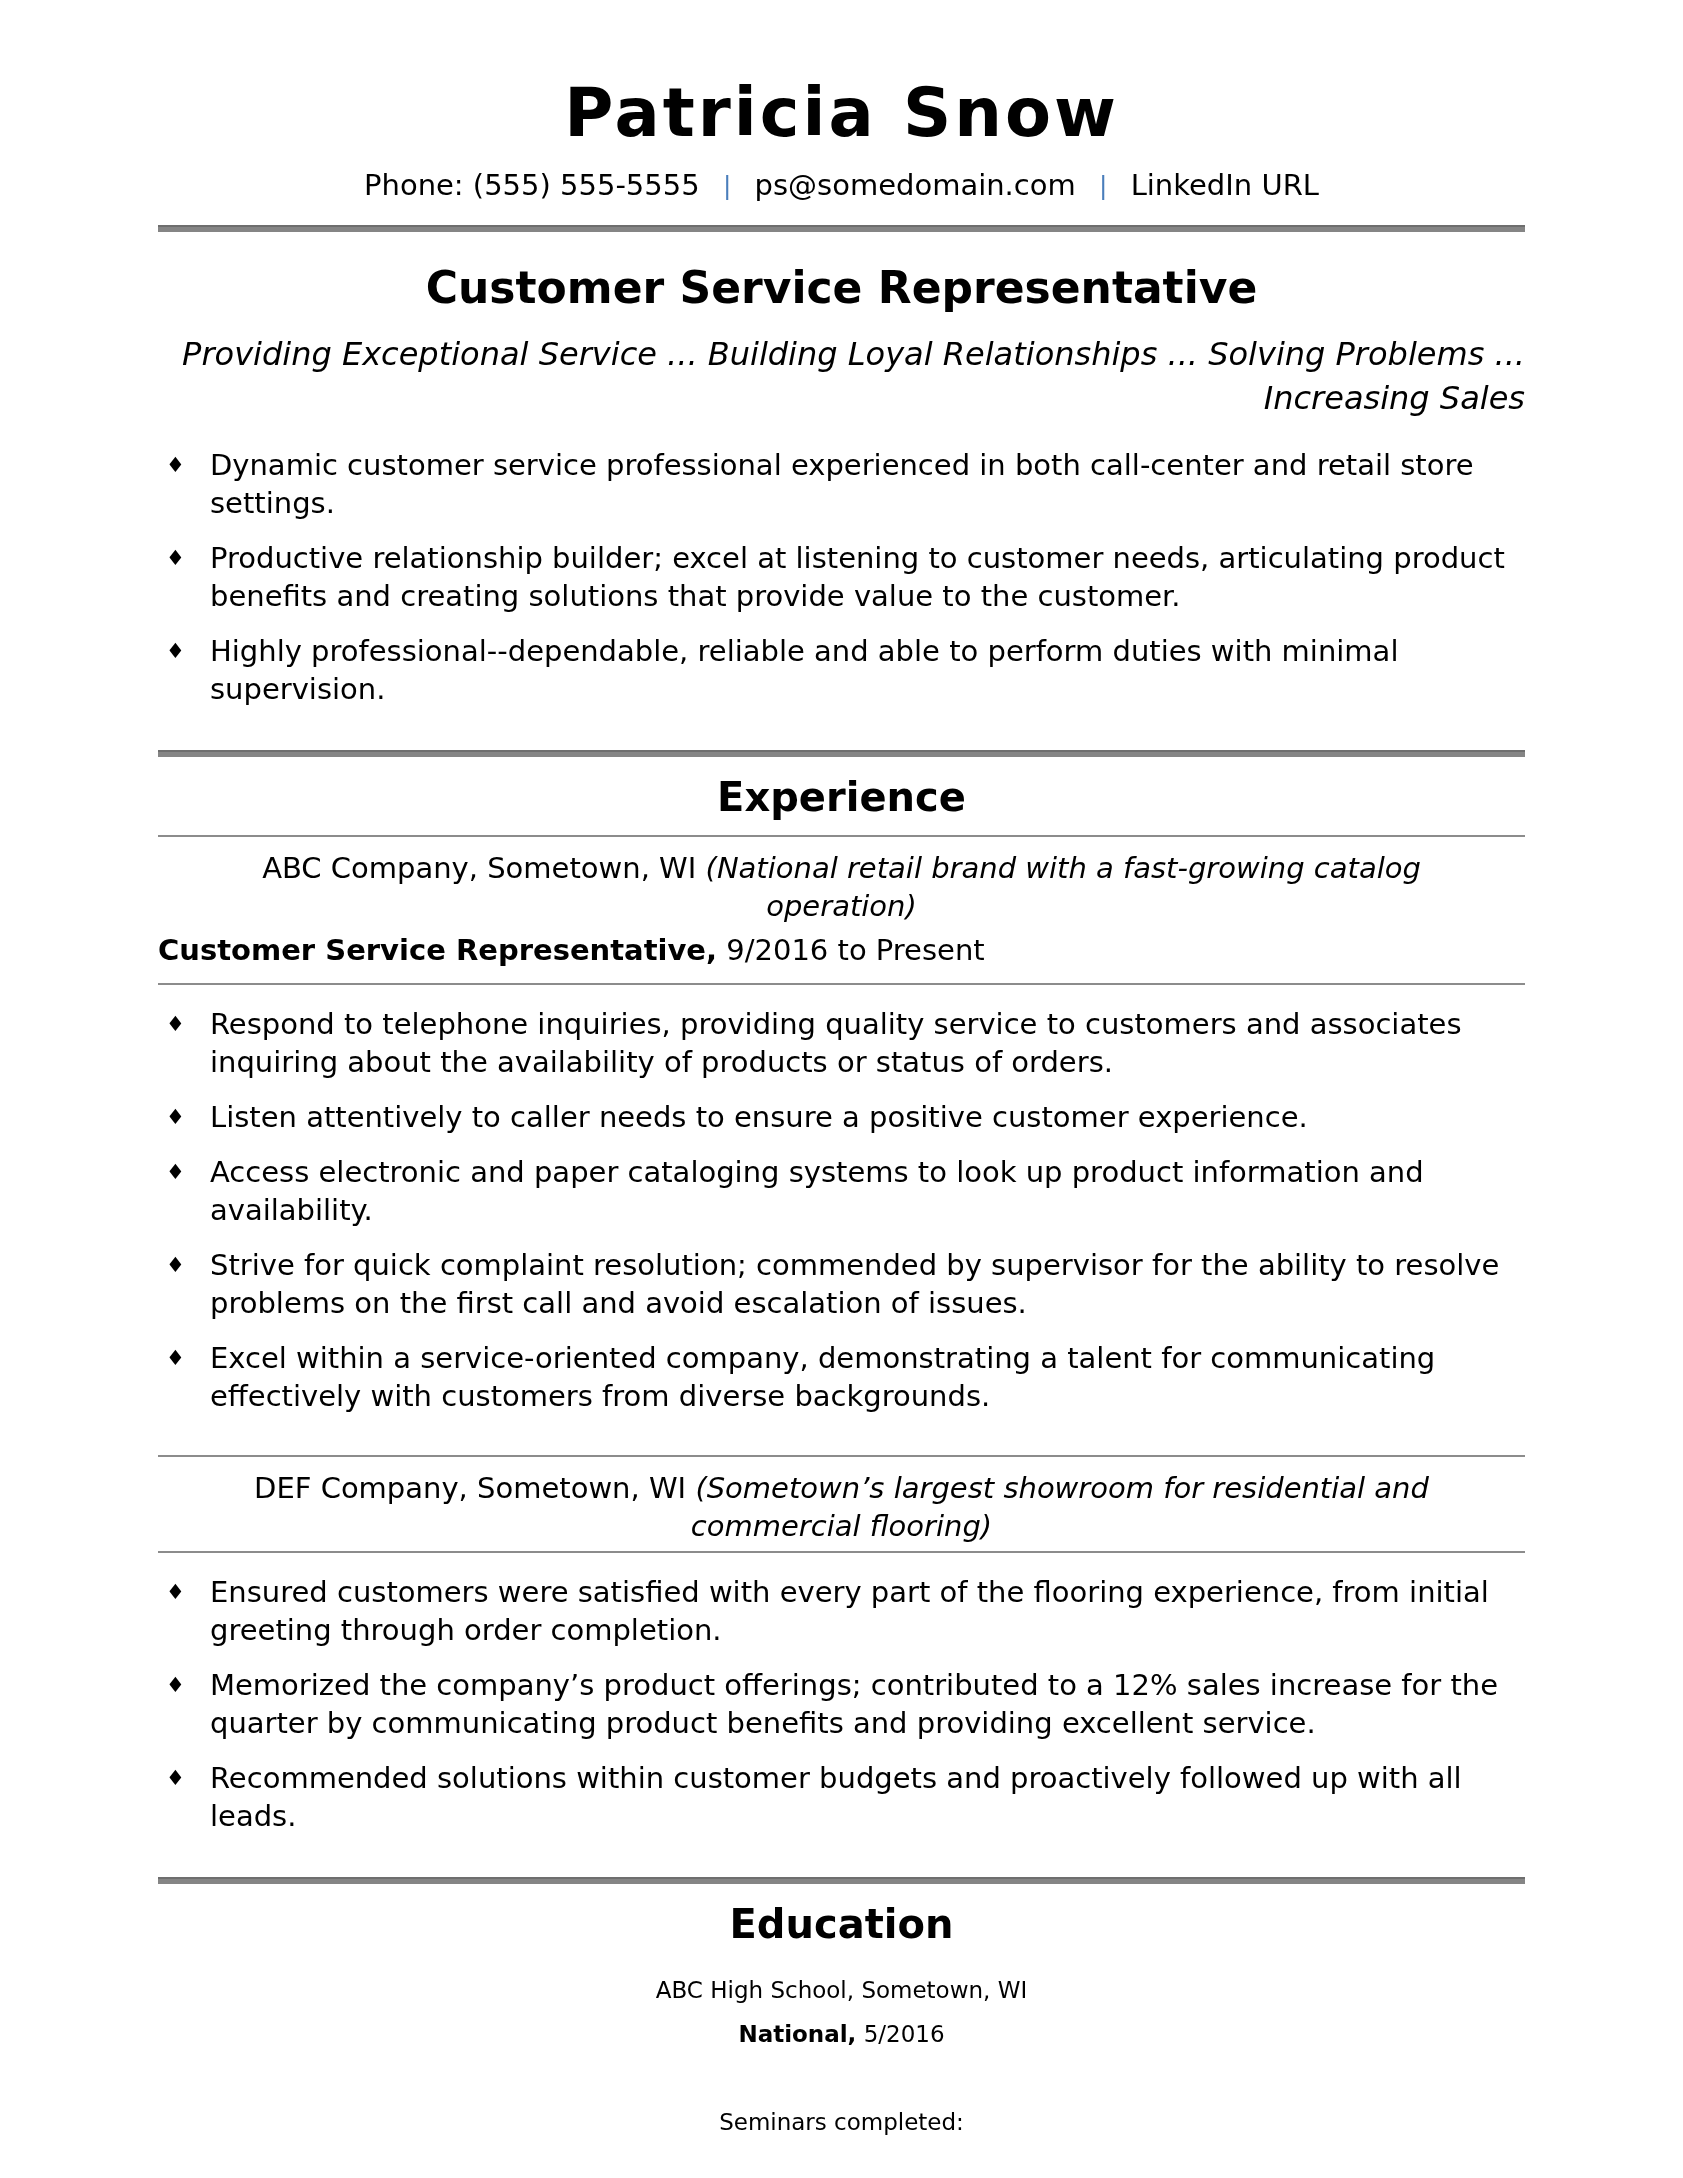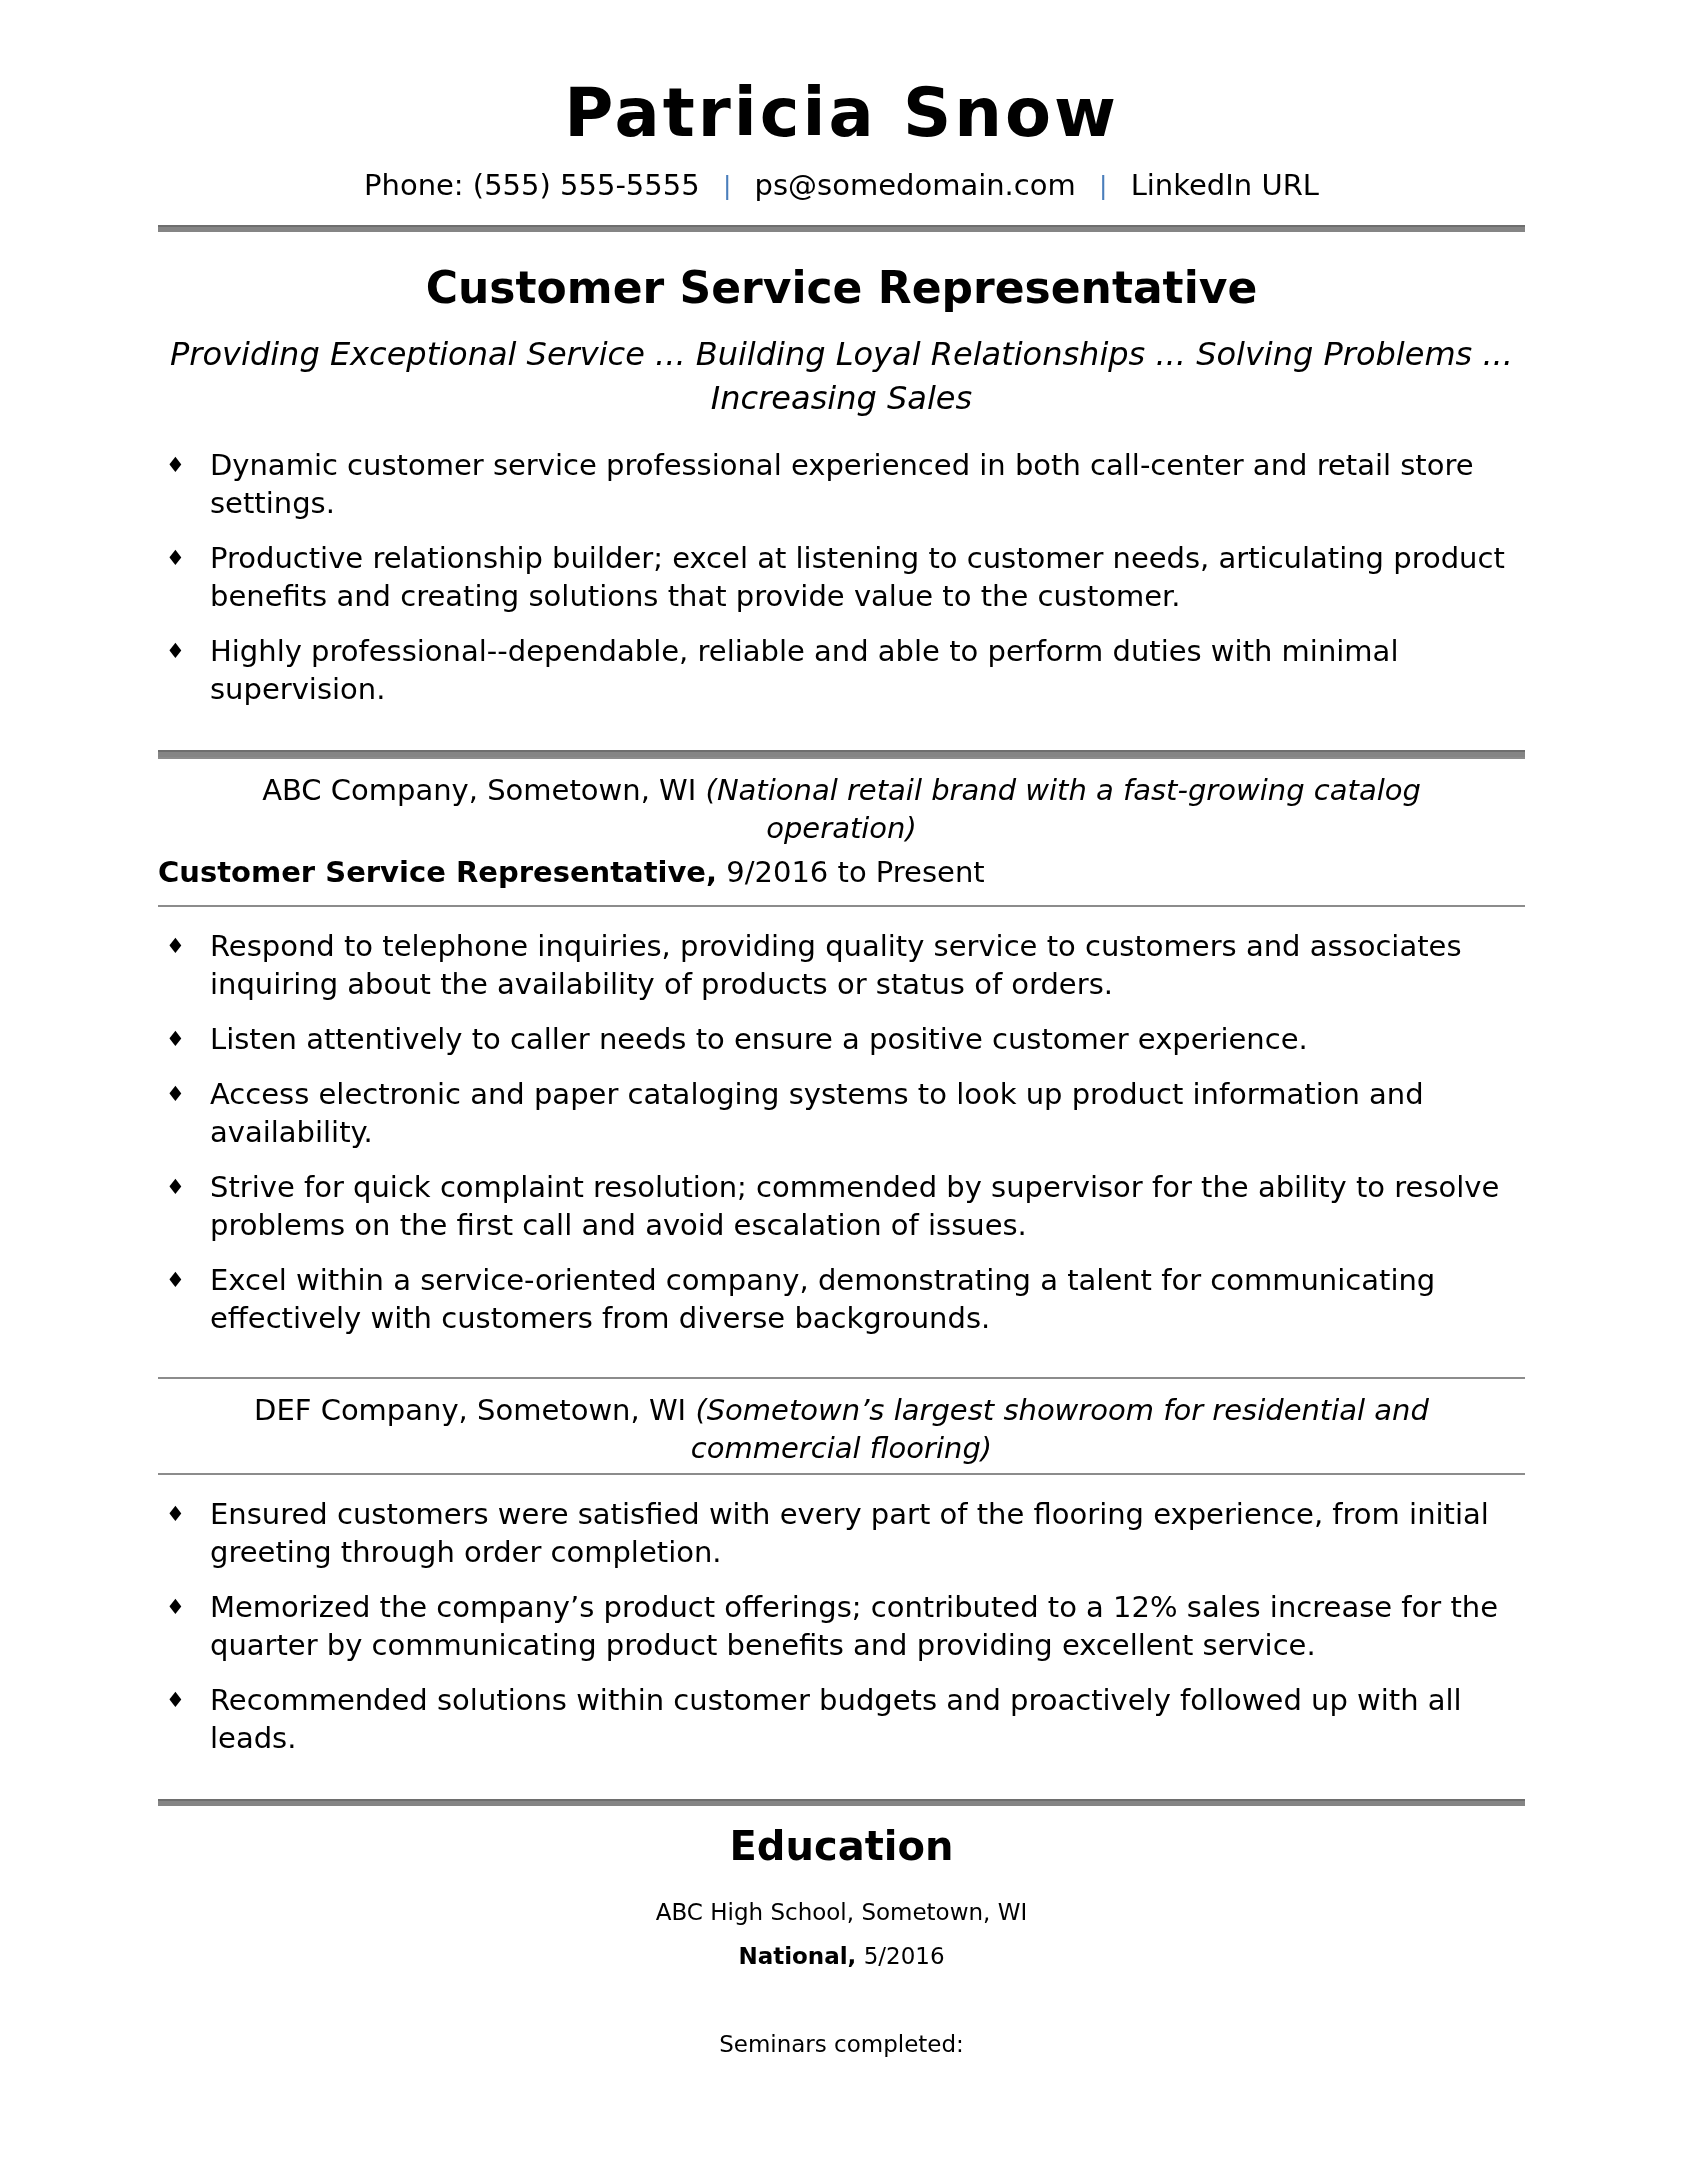--- a/index.html
+++ b/index.html
@@ -60,21 +60,21 @@
     font-size: 44px;
     font-weight: bold;
     text-align: center;
     line-height: 1.2;
   }
   .tagline {
     margin: 18px 0 0 0;
     font-style: italic;
     font-size: 32px;
     line-height: 44px;
-    text-align: center;
+    text-align: right;
   }
 
   
   ul.bullets {
     list-style: none;
     margin: 26px 0 0 0;
     padding: 0;
   }
   ul.bullets li {
     display: flex;
@@ -156,20 +156,21 @@
       <span class="btext">Productive relationship builder; excel at listening to customer needs, articulating product benefits and creating solutions that provide value to the customer.</span>
     </li>
     <li>
       <span class="marker">♦</span>
       <span class="btext">Highly professional--dependable, reliable and able to perform duties with minimal supervision.</span>
     </li>
   </ul>
 
   <div class="hr-thick mt-section"></div>
 
+  <h2 class="section-heading">Experience</h2>
   <div class="hr-thin"></div>
 
   <p class="company">
     <span>ABC Company, Sometown, WI</span>
     <span class="italic">(National retail brand with a fast-growing catalog operation)</span>
   </p>
   <p class="jobtitle">
     <span class="bold">Customer Service Representative,</span>
     <span>9/2016 to Present</span>
   </p>

